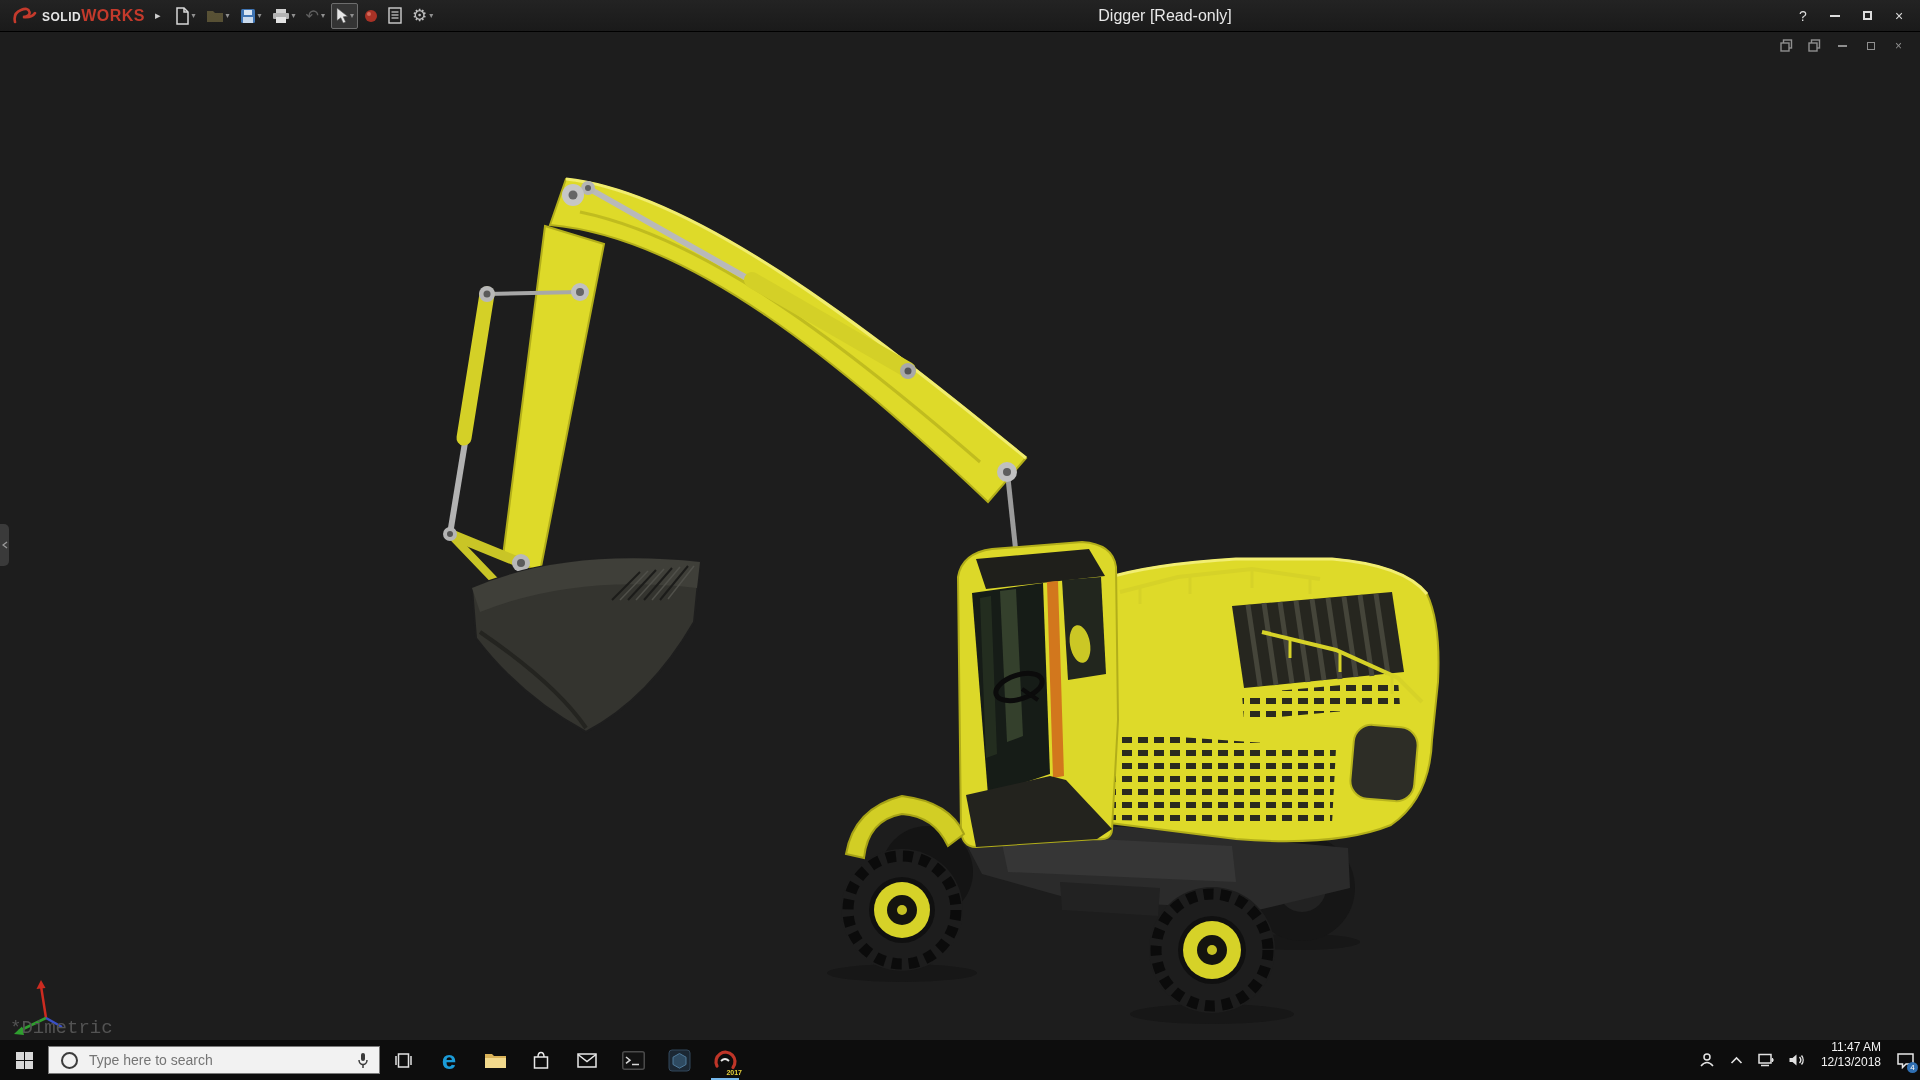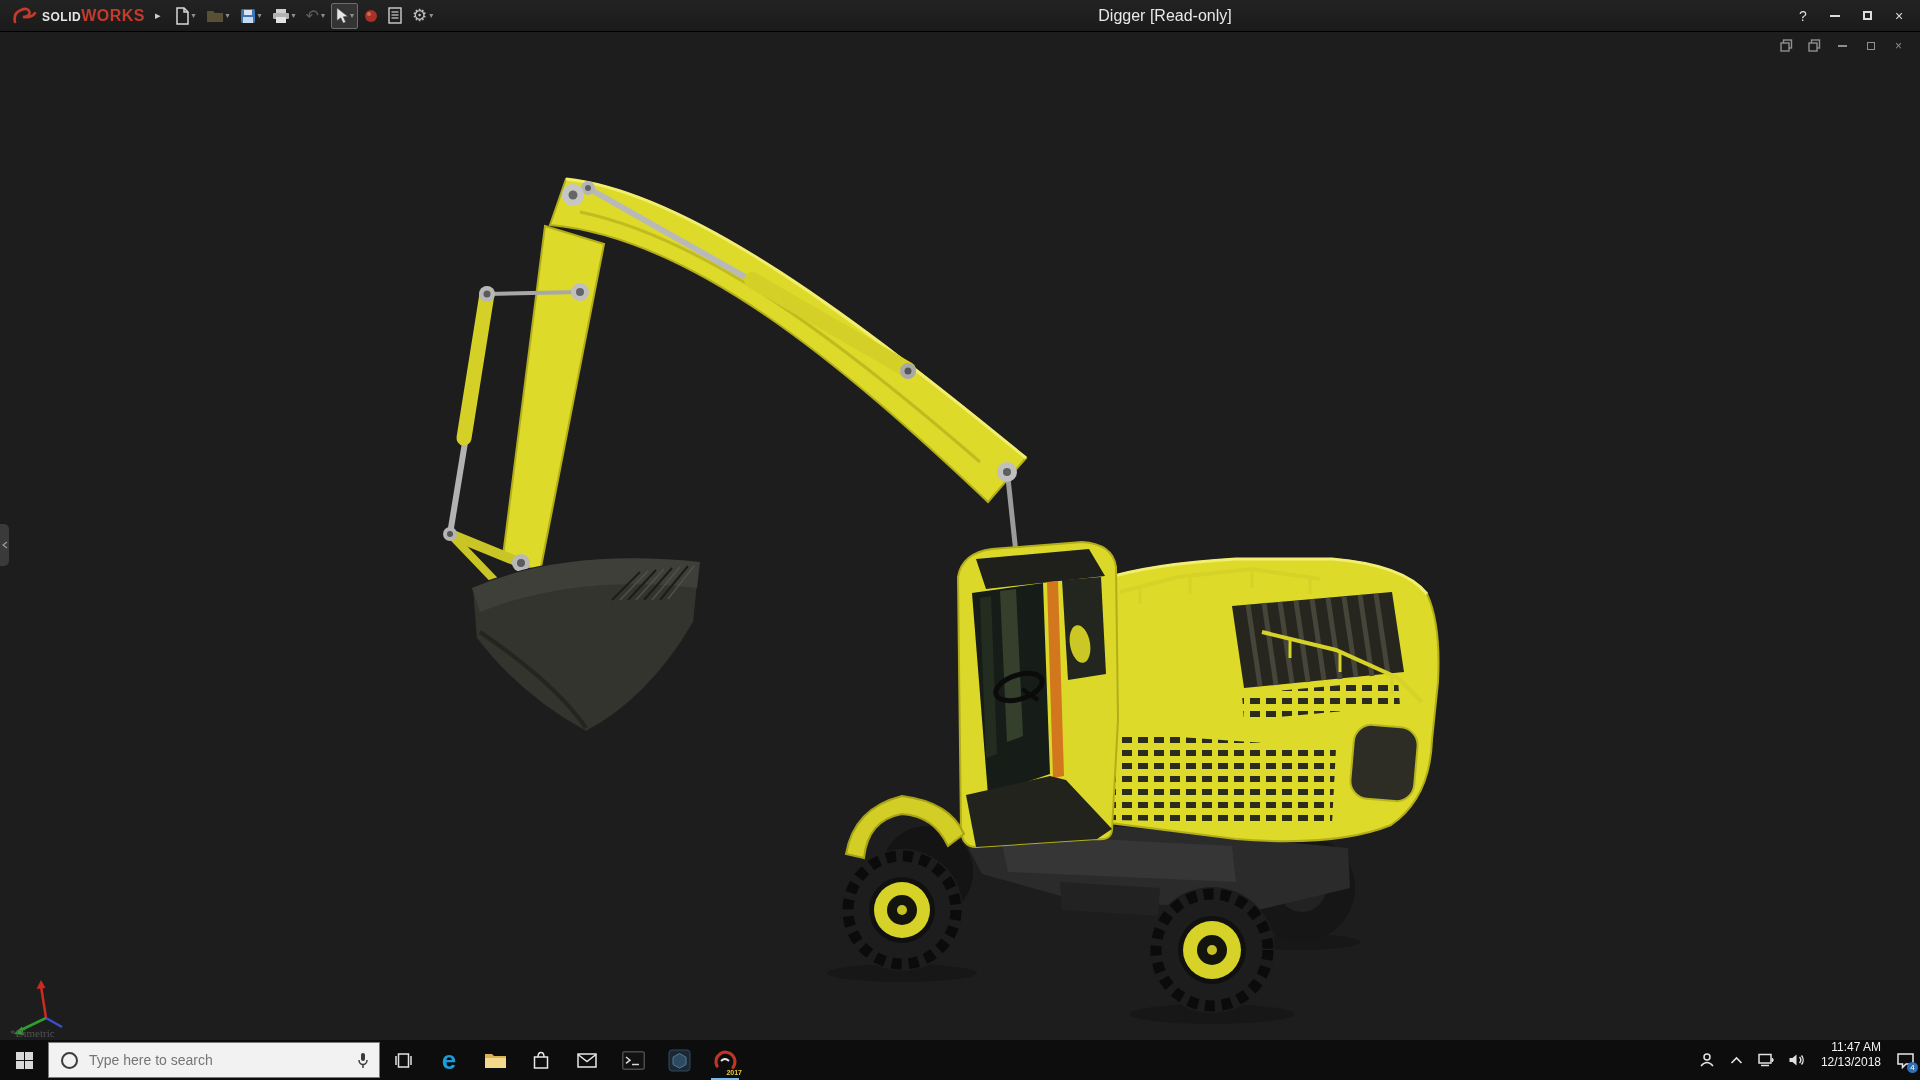--- a/index.html
+++ b/index.html
@@ -33,32 +33,32 @@
   
   .viewport { position:absolute; top:32px; left:0; width:1920px; height:1008px;
     background:#1d1d1d; overflow:hidden; z-index:10; }
   .model-svg { position:absolute; top:0; left:0; width:1920px; height:1008px; }
   .docctrl { position:absolute; top:6px; right:14px; display:flex; align-items:center; gap:13px;
     z-index:15; }
   .dc { width:15px; height:15px; display:flex; align-items:center; justify-content:center;
     color:#8f8f8f; font-size:12px; cursor:pointer; }
   .dc .mini-bar2 { display:inline-block; width:9px; border-bottom:2px solid #8f8f8f; }
   .dc .restore-box2 { display:inline-block; width:8px; height:8px; border:1.5px solid #8f8f8f; }
-  .viewlabel { position:absolute; left:10px; bottom:1px; color:#535353; font-size:11px;
-    font-family:Liberation Serif, serif; z-index:14; }
+  .viewlabel { position:absolute; left:10px; bottom:1px; color:#535353; font-size:19px;
+    font-family:Liberation Mono, monospace; z-index:14; }
   .edge-tab { position:absolute; left:0; top:492px; width:9px; height:42px; background:#3a3a3a;
     border-radius:0 5px 5px 0; display:flex; align-items:center; justify-content:center;
     color:#999; font-size:8px; cursor:pointer; z-index:14; }
 
   
   .taskbar { position:absolute; bottom:0; left:0; width:1920px; height:40px; background:#0d0d0d;
     display:flex; align-items:center; z-index:40; }
   .tk-btn { width:48px; height:40px; display:flex; align-items:center; justify-content:center;
     cursor:pointer; position:relative; }
-  .searchbox { width:332px; height:36px; background:#f2f2f2; border:1px solid #7a7a7a;
+  .searchbox { width:332px; height:28px; background:#f2f2f2; border:1px solid #7a7a7a;
     display:flex; align-items:center; padding:0 10px; gap:9px; cursor:text; }
   .searchbox input { flex:1; border:none; outline:none; background:transparent; color:#444;
     font-size:14px; font-family:"Liberation Sans", sans-serif; }
   .app { width:46px; height:40px; display:flex; align-items:center; justify-content:center;
     cursor:pointer; position:relative; }
   .app .underline { position:absolute; bottom:0; left:9px; right:9px; height:2px; background:#76b9ed; }
   .edge-e { color:#1b9bd7; font-size:26px; font-weight:bold; line-height:1; }
   .sw-tile { position:relative; width:30px; height:30px; display:flex; align-items:center; justify-content:center; }
   .sw-year { position:absolute; right:-2px; bottom:-1px; color:#e8d23c; font-size:7px; font-weight:bold; }
   .tray { margin-left:auto; display:flex; align-items:flex-start; height:40px; }

